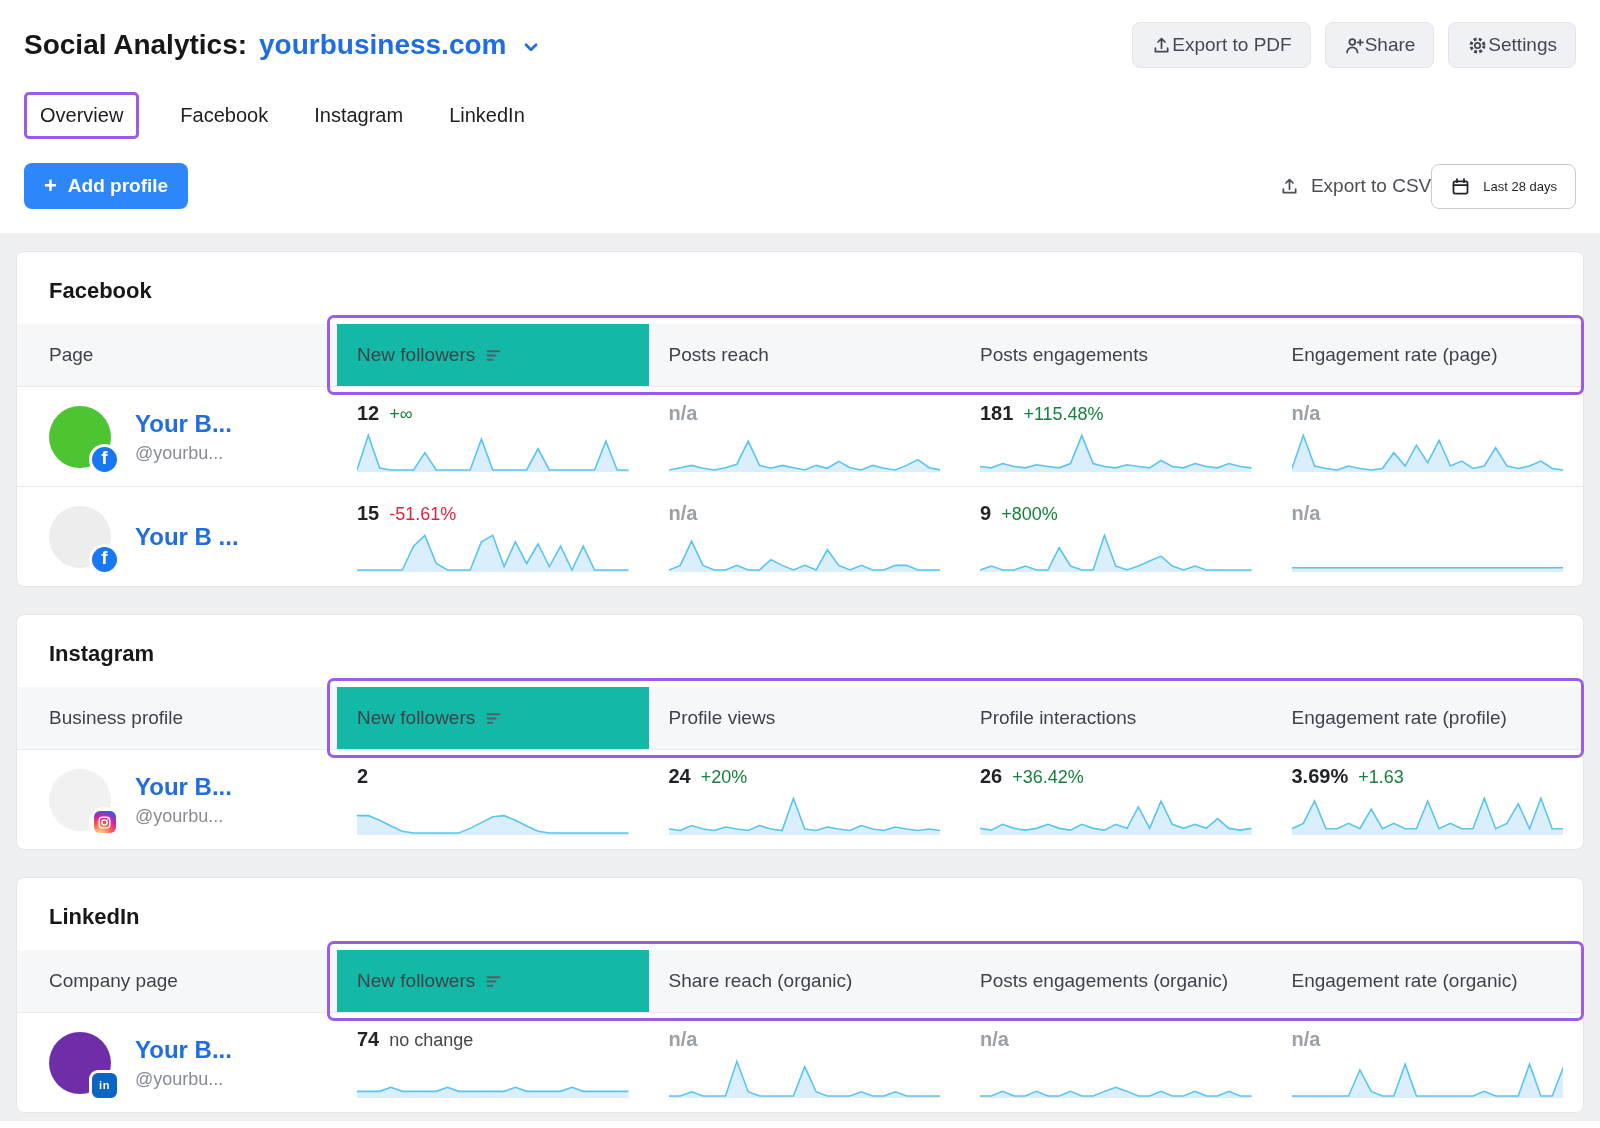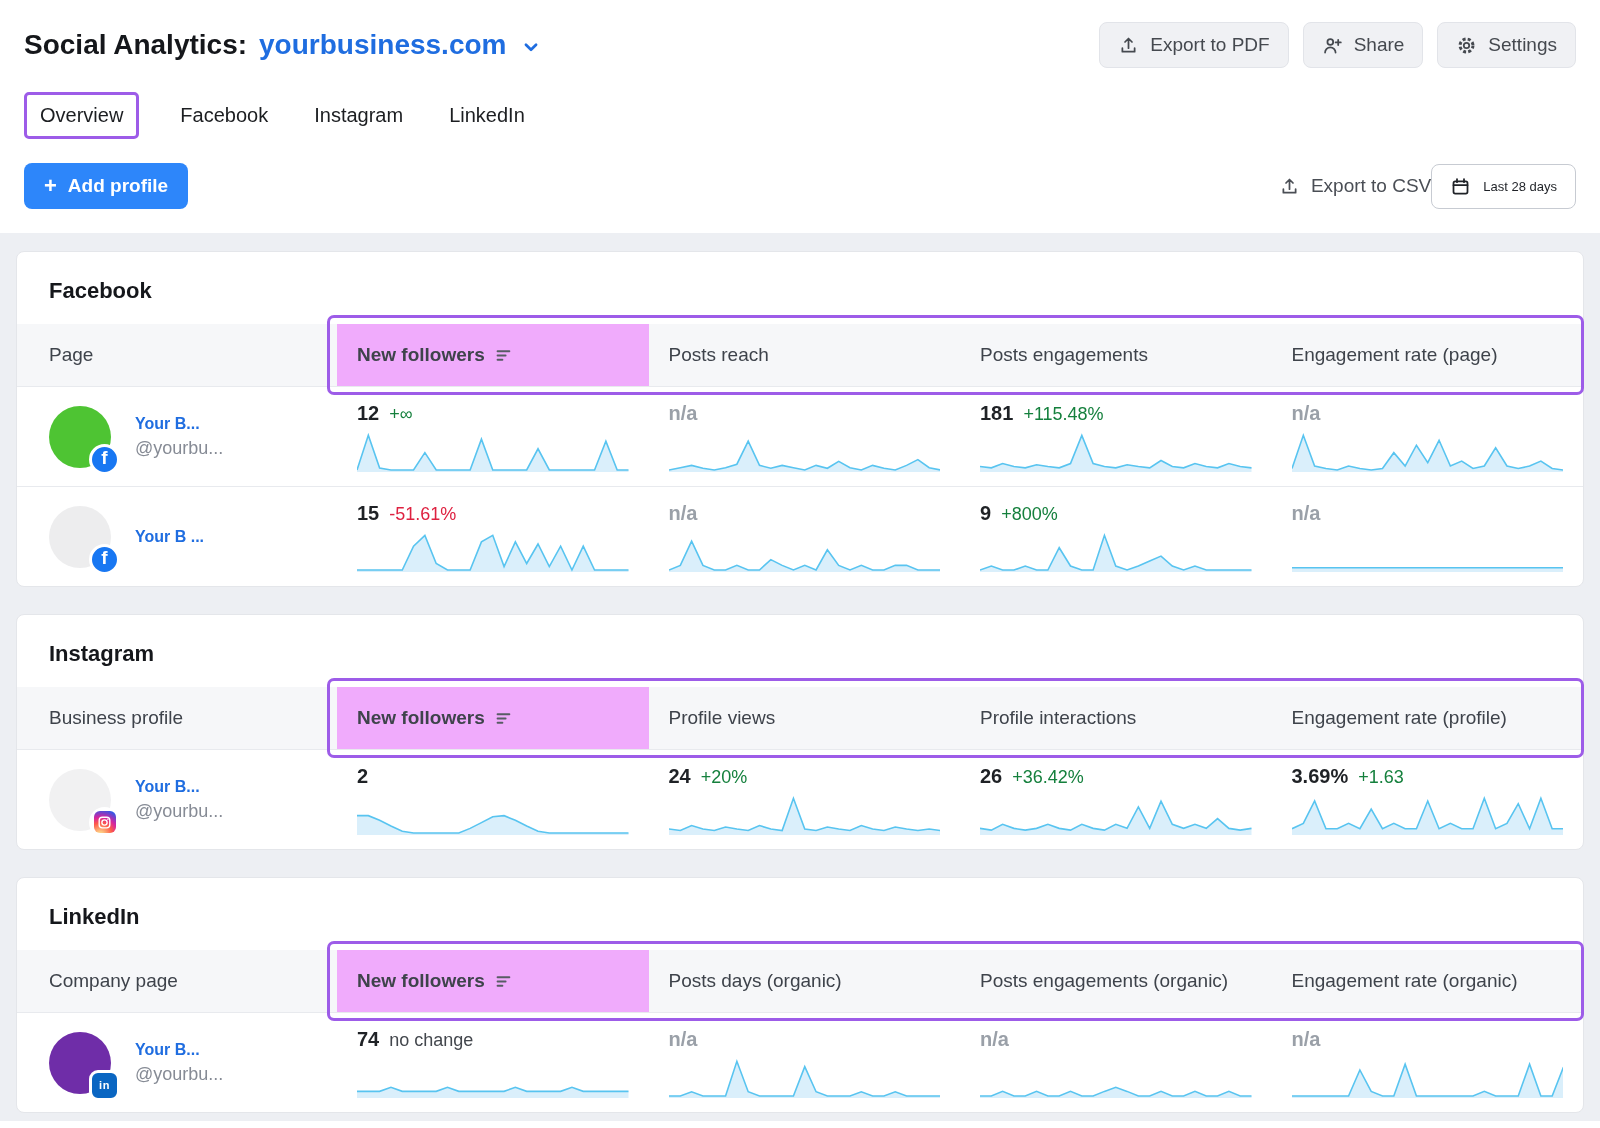--- a/index.html
+++ b/index.html
@@ -7,56 +7,56 @@
   body {
     font-family:"Liberation Sans", sans-serif;
     background:#fff; color:#1c1e21; overflow:hidden;
   }
   .top { background:#fff; padding:22px 24px 0 24px; }
   .title-row { display:flex; justify-content:space-between; align-items:center; }
   .page-title { font-size:28px; font-weight:bold; color:#15171b; display:flex; align-items:center; gap:12px; }
   .project { color:var(--accent-blue); display:inline-flex; align-items:center; gap:16px; cursor:pointer; text-decoration:none; font-weight:bold; }
   .project svg { width:18px; height:18px; margin-top:4px; }
   .actions { display:flex; gap:14px; }
-  .btn-grey { display:inline-flex; align-items:center; gap:11px; background:#f0f1f4; border:1px solid #e2e4e9; border-radius:8px; padding:11px 18px; font-size:19px; color:#45494f; cursor:pointer; font-family:inherit; }
+  .btn-grey { display:inline-flex; align-items:center; background:#f0f1f4; border:1px solid #e2e4e9; border-radius:8px; padding:11px 18px; font-size:19px; color:#45494f; cursor:pointer; font-family:inherit; }
   .btn-grey svg { width:21px; height:21px; }
   .tabs { display:flex; align-items:center; gap:36px; margin-top:24px; font-size:20px; }
   .tab { padding:9px 2px; border:3px solid transparent; cursor:pointer; color:#1c1e21; white-space:nowrap; }
   .tab.annotated { border-color:var(--annotation); border-radius:5px; padding:9px 13px; }
   .toolbar { display:flex; justify-content:space-between; align-items:center; margin-top:24px; padding-bottom:24px; }
   .btn-primary { display:inline-flex; align-items:center; gap:11px; background:var(--button-blue); color:#fff; font-weight:bold; font-size:19px; border:none; border-radius:8px; padding:12px 20px; cursor:pointer; font-family:inherit; }
   .btn-primary .plus { font-size:22px; font-weight:bold; line-height:1; }
   .toolbar-right { display:flex; align-items:center; }
   .link-btn { display:inline-flex; align-items:center; gap:11px; font-size:19px; color:#4a4e55; cursor:pointer; background:none; border:none; font-family:inherit; }
   .link-btn svg { width:21px; height:21px; }
   .btn-outline { display:inline-flex; align-items:center; gap:12px; background:#fff; border:1px solid #c7cbd2; border-radius:8px; padding:11px 18px; font-size:13px; color:#1f2227; cursor:pointer; font-family:inherit; }
   .btn-outline svg { width:21px; height:21px; }
 
   .content { background:#edeff3; padding:18px 16px 40px 16px; display:flex; flex-direction:column; gap:27px; height:888px; }
   .card { background:#fff; border:1px solid #e4e6ea; border-radius:8px; }
   .card-title { font-size:22px; font-weight:bold; padding:26px 32px 20px 32px; color:#15171b; }
   .thead { display:grid; grid-template-columns:320px repeat(4,1fr); background:#f6f7f9; position:relative; height:62px; align-items:stretch; font-size:19px; color:#3e434b; }
   .th { display:flex; align-items:center; padding:0 20px; }
   .th.entity { padding-left:32px; }
-  .th.sorted { background:#f0abfc; gap:10px; cursor:pointer;font-weight:bold; }
+  .th.sorted { background:#14b8a6; gap:10px; cursor:pointer; }
   .sort-icon { width:18px; height:15px; color:#575c64; flex:none; }
   .annotation-box { position:absolute; left:310px; right:-1px; top:-9px; bottom:-9px; border:3px solid var(--annotation); border-radius:7px; pointer-events:none; z-index:3; }
 
   .trow { display:grid; grid-template-columns:320px repeat(4,1fr); border-top:1px solid #e8eaee; height:100px; align-items:center; }
   .td.entity { display:flex; align-items:center; gap:24px; padding-left:32px; }
   .avatar-wrap { position:relative; width:62px; height:62px; flex:none; }
   .avatar { display:block; width:62px; height:62px; border-radius:50%; background:#eee; }
   .badge { position:absolute; right:-9px; bottom:-7px; width:31px; height:31px; border-radius:50%; border:3px solid #fff; display:flex; align-items:center; justify-content:center; color:#fff; font-weight:bold; }
   .badge.fb { background:#1877f2; font-size:19px; padding-bottom:2px; }
   .badge.li { background:#0a66c2; border-radius:9px; font-size:11px; letter-spacing:0.5px; }
   .badge.ig { background:#fff; }
   .ig-glyph { width:22px; height:22px; border-radius:6px; background:radial-gradient(circle at 28% 110%, #fdf497 0%, #fd5949 42%, #d6249f 62%, #285aeb 92%); display:flex; align-items:center; justify-content:center; }
   .ig-glyph svg { width:15px; height:15px; }
   .who { min-width:0; }
-  .name { color:var(--accent-blue); font-weight:bold; font-size:16px; cursor:pointer; text-decoration:none; display:block; white-space:nowrap; }
+  .name { color:var(--accent-blue); font-weight:bold; font-size:24px; cursor:pointer; text-decoration:none; display:block; white-space:nowrap; }
   .handle { color:#868b95; font-size:18px; margin-top:5px; white-space:nowrap; }
 
   .td.metric { padding:0 20px; height:100%; display:flex; flex-direction:column; justify-content:center; gap:7px; }
   .value-line { display:flex; align-items:baseline; gap:10px; font-size:20px; }
   .value { font-weight:bold; color:#1f2226; }
   .value.na { color:#9aa0a8; }
   .delta { font-size:18px; }
   .delta.up { color:var(--green); }
   .delta.down { color:var(--red); }
   .delta.neutral { color:#43474d; }
@@ -362,21 +362,21 @@
   <section class="card">
     <h2 class="card-title">LinkedIn</h2>
     <div class="thead">
       <div class="th entity">Company page</div>
       <div class="th sorted">
         <span>New followers</span>
         <svg class="sort-icon" viewBox="0 0 16 14" fill="none" stroke="currentColor" stroke-width="1.8" stroke-linecap="round">
             <path d="M2 3h11M2 7h7.5M2 11h4.5"></path>
           </svg>
       </div>
-      <div class="th">Posts days (organic)</div>
+      <div class="th">Share reach (organic)</div>
       <div class="th">Posts engagements (organic)</div>
       <div class="th">Engagement rate (organic)</div>
       <div class="annotation-box"></div>
     </div>
 
     <div class="trow">
       <div class="td entity">
         <div class="avatar-wrap">
           <span class="avatar" style="background: rgb(111, 45, 168);"></span>
           <span class="badge li">in</span>

